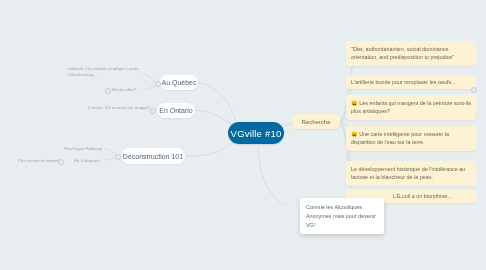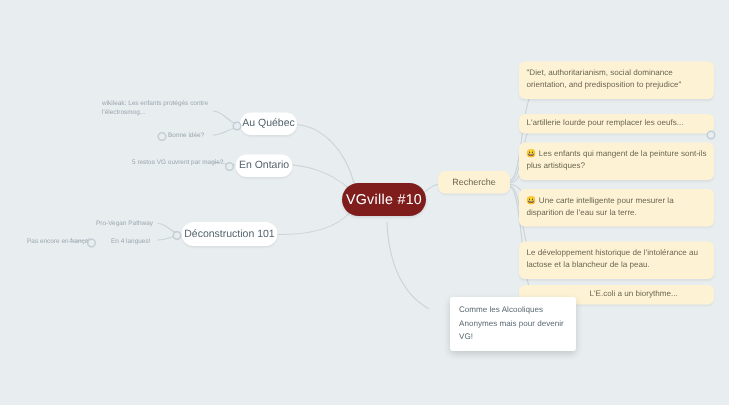--- a/index.html
+++ b/index.html
@@ -10,21 +10,21 @@
     overflow:hidden;
     position:relative;
   }
   #canvas{position:absolute;inset:0;width:486px;height:270px;}
   #edges{position:absolute;left:0;top:0;width:486px;height:270px;}
 
   .node{position:absolute;box-sizing:border-box;}
 
   
   .central{
-    background:#7f1d1d;
+    background:#0369a1;
     color:#ffffff;
     border-radius:14px;
     font-size:9.5px;
     letter-spacing:.2px;
     display:flex;align-items:center;justify-content:center;
     box-shadow:0 1px 2px rgba(0,0,0,.10);
   }
 
   
   .pill{

